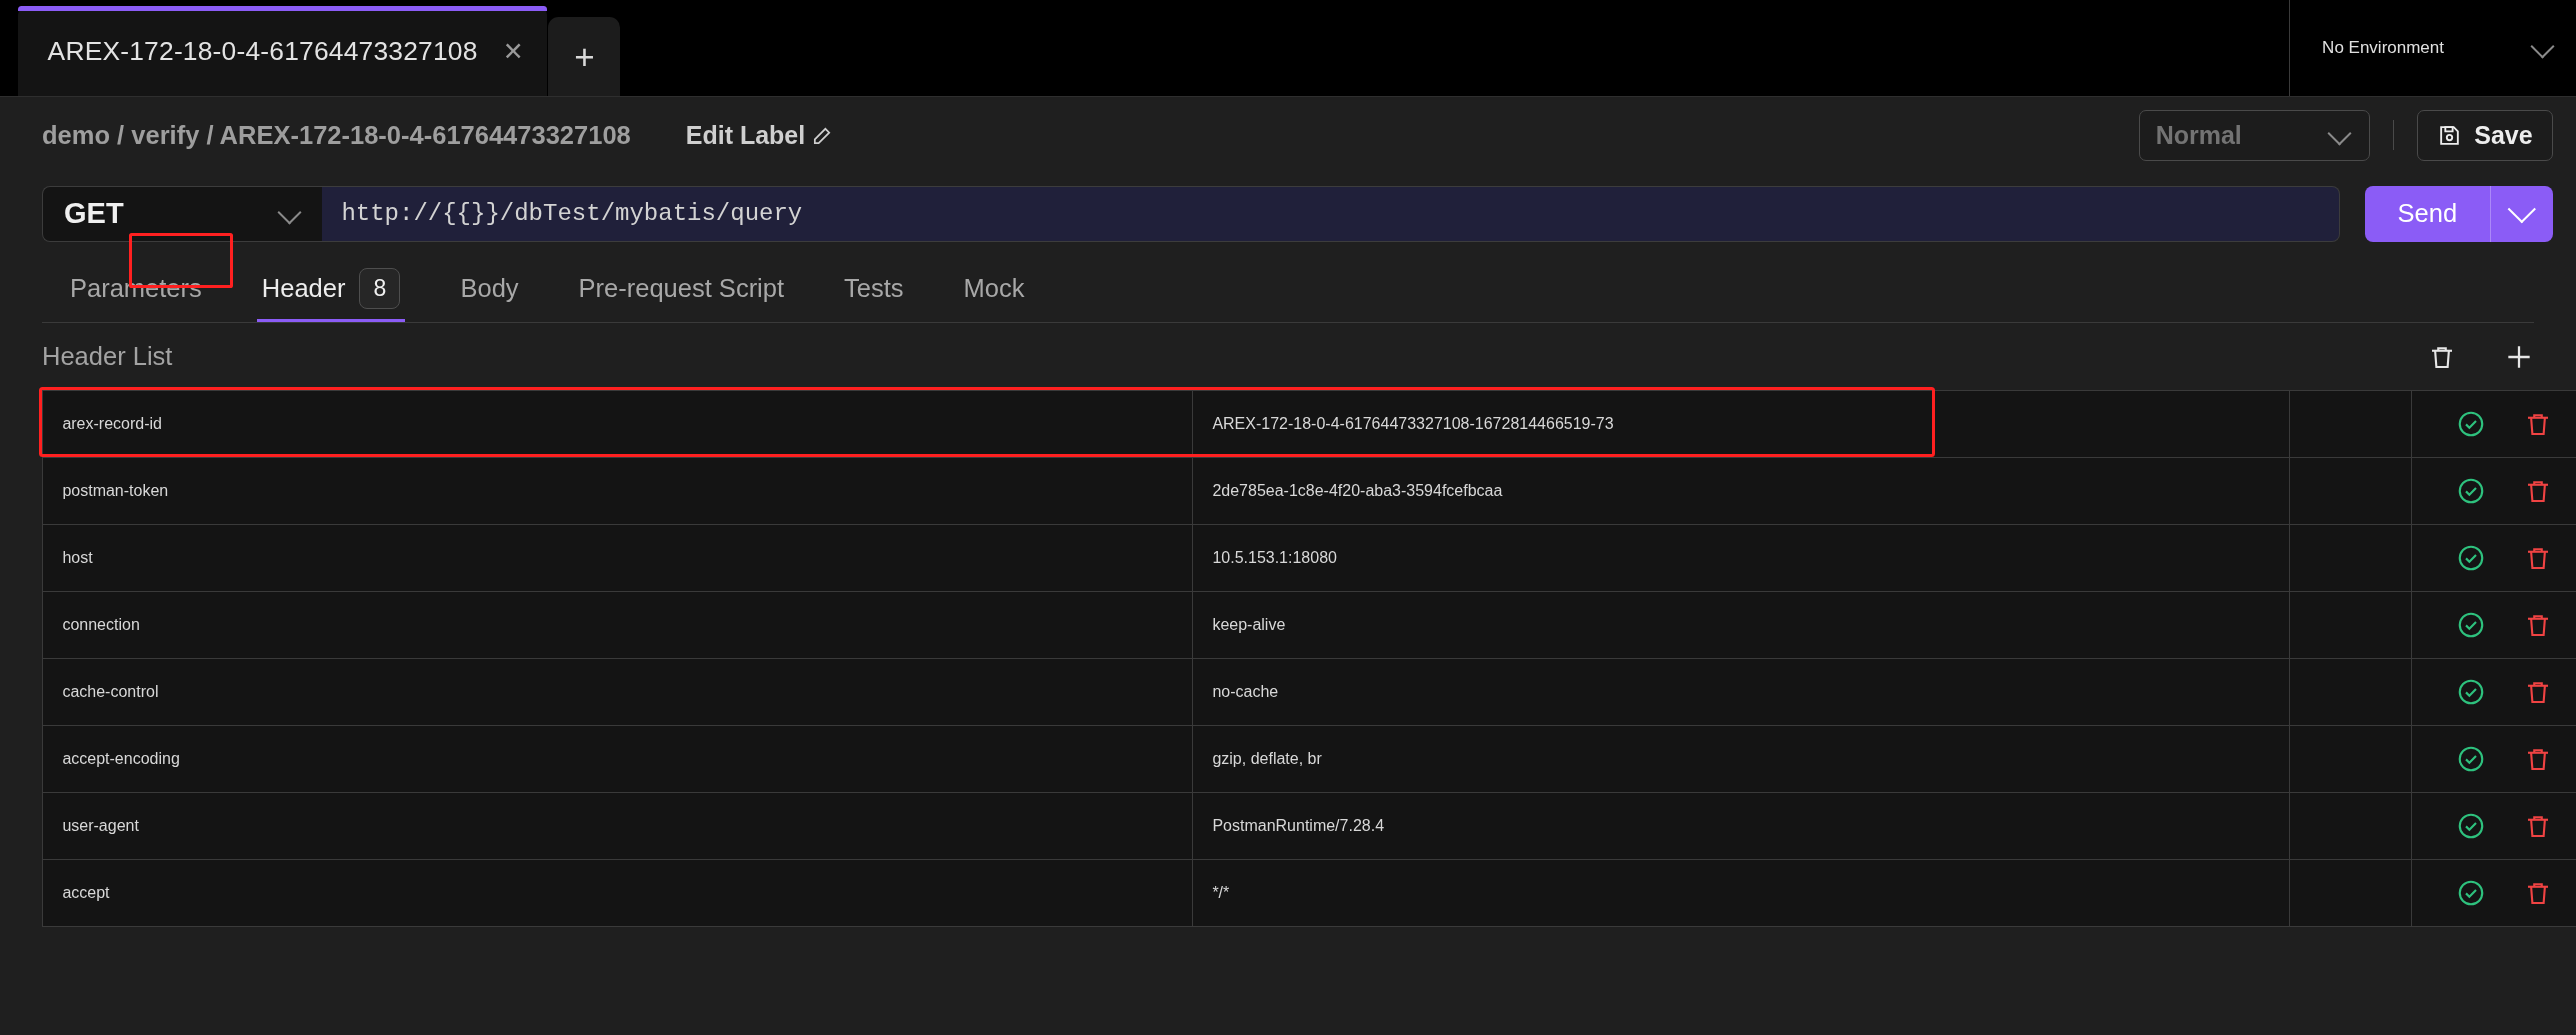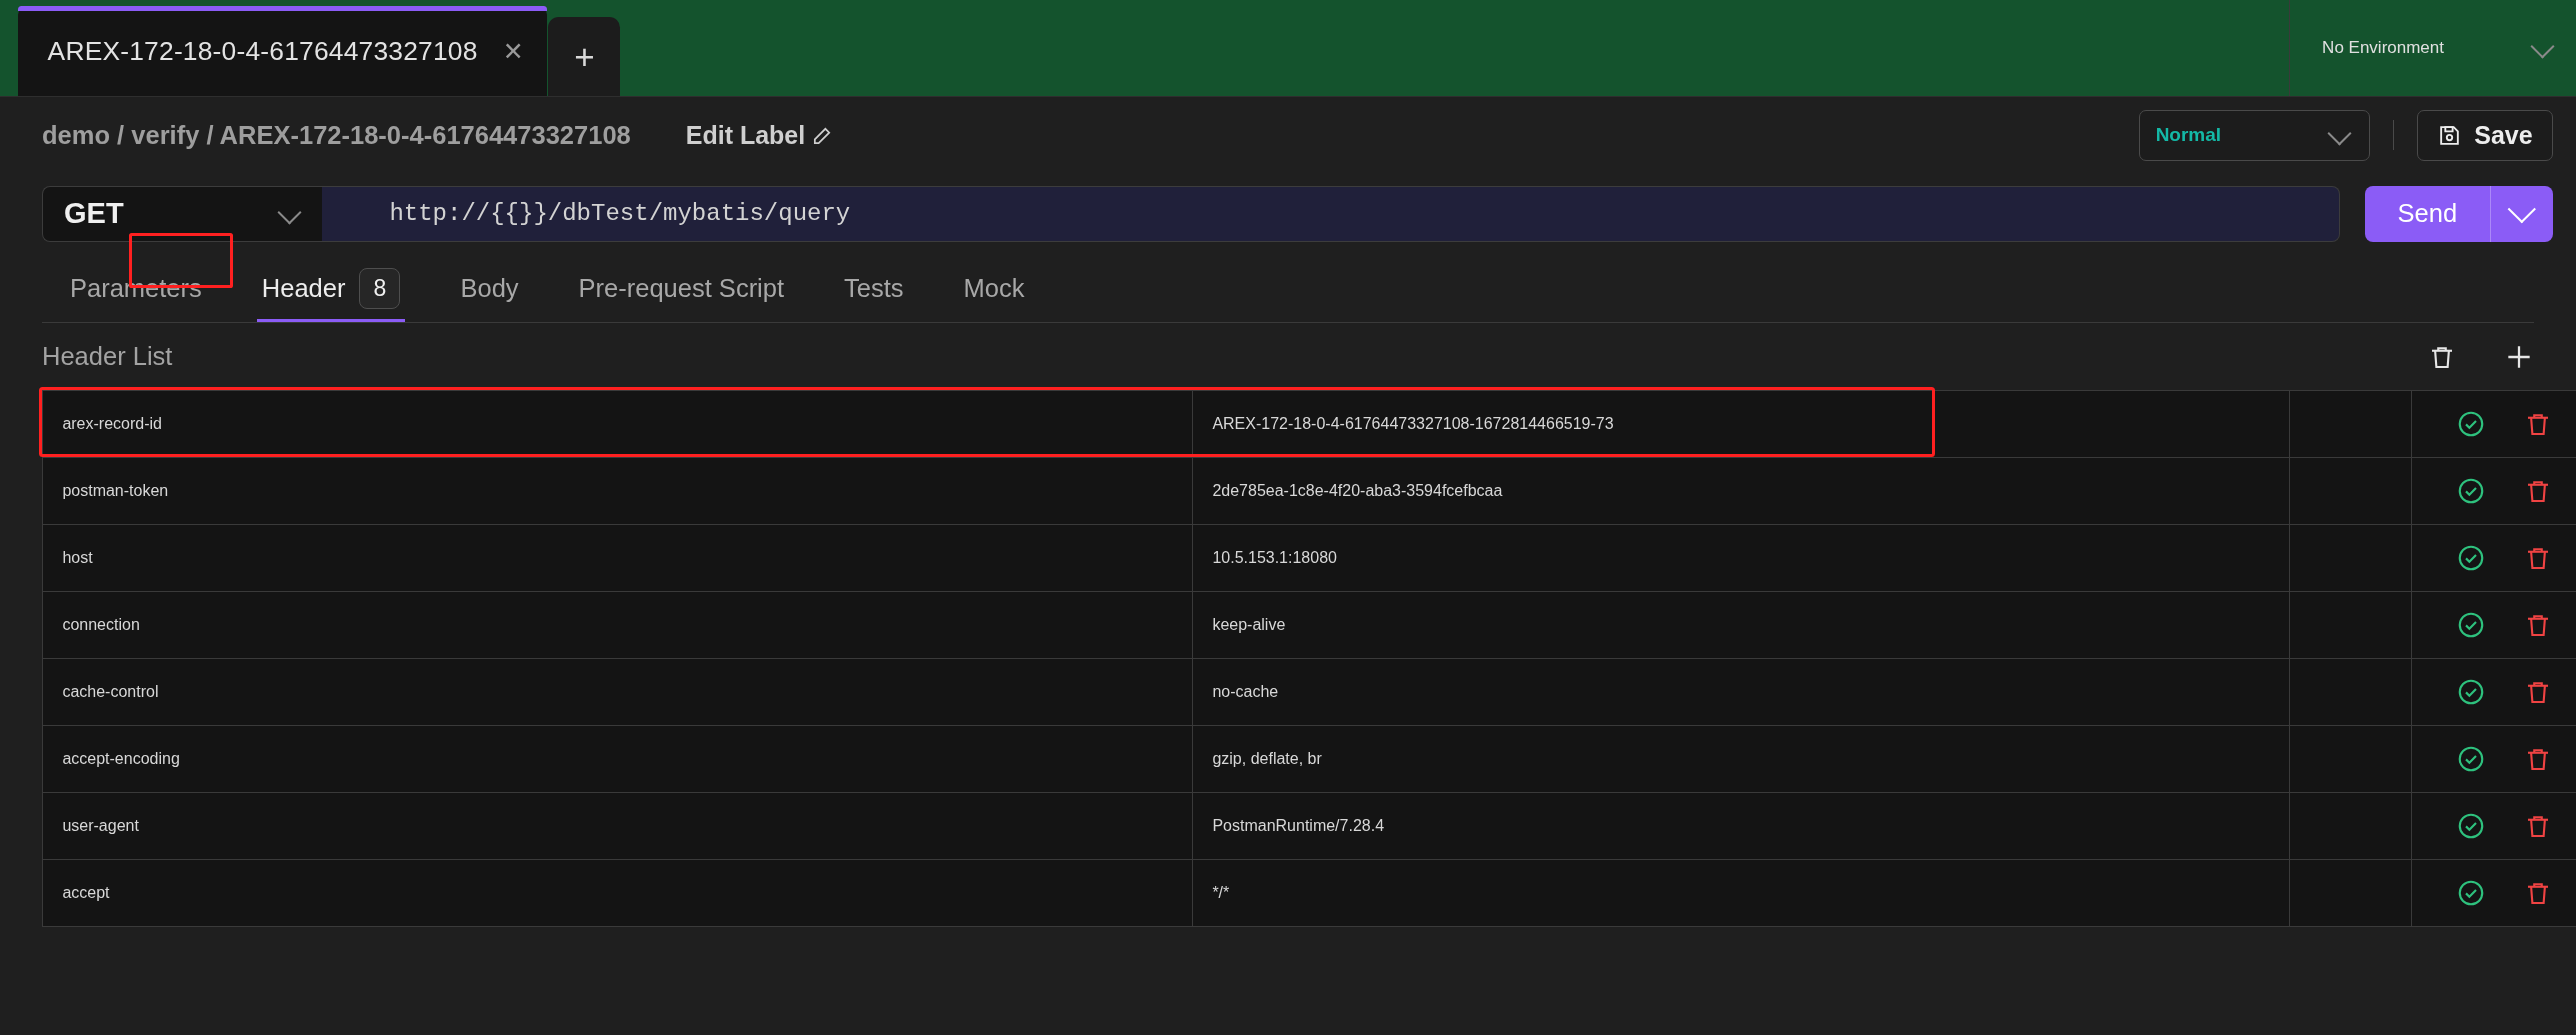--- a/index.html
+++ b/index.html
@@ -9,21 +9,21 @@
     height: 1035px;
     background: #1a1a1a;
     font-family: "Liberation Sans", sans-serif;
     overflow: hidden;
   }
 
   
   .tabstrip {
     position: relative;
     height: 97px;
-    background: #14532d;
+    background: #000000;
     display: flex;
     align-items: flex-end;
     border-bottom: 0.9px solid #2e2e2e;
   }
   .tabstrip-left {
     display: flex;
     align-items: flex-end;
     height: 97px;
     padding-left: 17.6px;
   }
@@ -140,22 +140,22 @@
     border: 0.9px solid #4a4a4a;
     border-radius: 7px;
     background: #1c1c1c;
     display: flex;
     align-items: center;
     justify-content: space-between;
     padding: 0 16px;
     cursor: pointer;
   }
   .select-normal span {
-    color: #14b8a6;
-    font-size: 19px;
+    color: #737373;
+    font-size: 25px;
   }
   .vdivider {
     width: 0.9px;
     height: 30px;
     background: #4a4a4a;
   }
   .save-btn {
     height: 51px;
     border: 0.9px solid #4a4a4a;
     border-radius: 7px;
@@ -203,21 +203,20 @@
     display: flex;
     align-items: center;
     padding: 0 19.4px;
     overflow: hidden;
   }
   .url-input .u {
     color: #d3d3d3;
     font-family: "Liberation Mono", monospace;
     font-size: 24px;
     white-space: nowrap;
-    margin-left: 48px;
   }
   .send-wrap {
     margin-left: 25px;
     height: 56px;
     display: flex;
     border-radius: 8px;
     overflow: hidden;
     background: #8b5cf6;
     cursor: pointer;
   }

